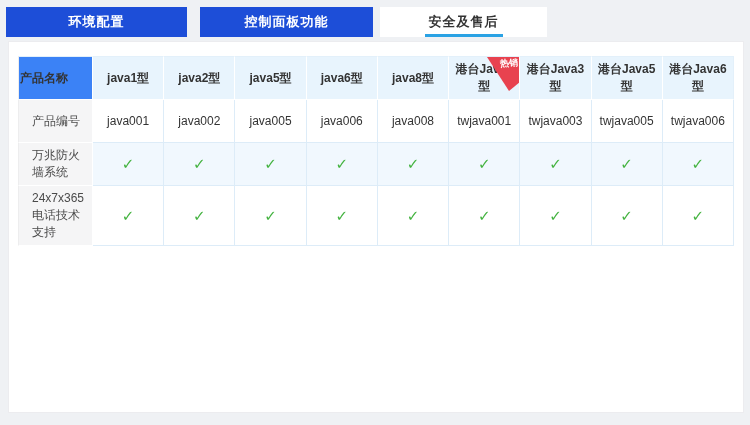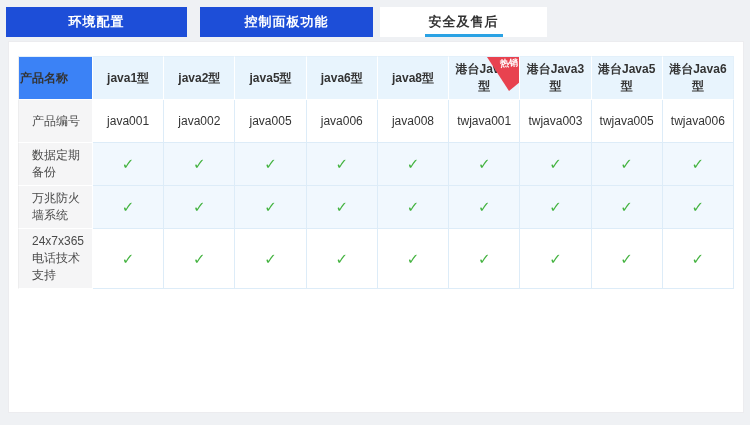--- a/index.html
+++ b/index.html
@@ -119,32 +119,20 @@
           <td>java002</td>
           <td>java005</td>
           <td>java006</td>
           <td>java008</td>
           <td>twjava001</td>
           <td>twjava003</td>
           <td>twjava005</td>
           <td>twjava006</td>
         </tr>
         <tr class="stripe">
-          <td class="rowlabel">数据定期备份</td>
-          <td><span class="check">✓</span></td>
-          <td><span class="check">✓</span></td>
-          <td><span class="check">✓</span></td>
-          <td><span class="check">✓</span></td>
-          <td><span class="check">✓</span></td>
-          <td><span class="check">✓</span></td>
-          <td><span class="check">✓</span></td>
-          <td><span class="check">✓</span></td>
-          <td><span class="check">✓</span></td>
-        </tr>
-        <tr class="stripe">
           <td class="rowlabel">万兆防火墙系统</td>
           <td><span class="check">✓</span></td>
           <td><span class="check">✓</span></td>
           <td><span class="check">✓</span></td>
           <td><span class="check">✓</span></td>
           <td><span class="check">✓</span></td>
           <td><span class="check">✓</span></td>
           <td><span class="check">✓</span></td>
           <td><span class="check">✓</span></td>
           <td><span class="check">✓</span></td>

